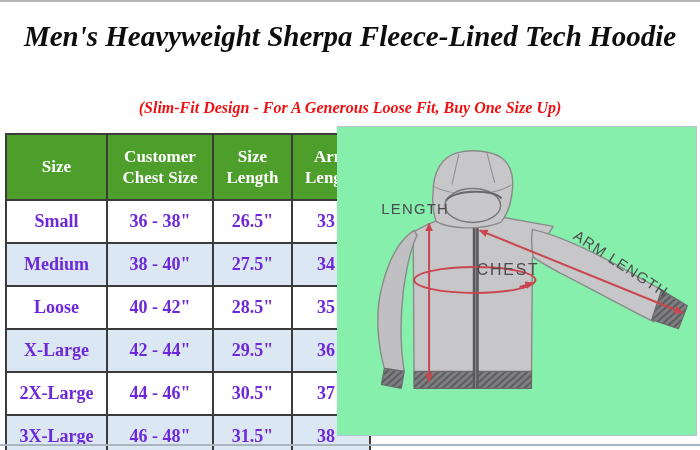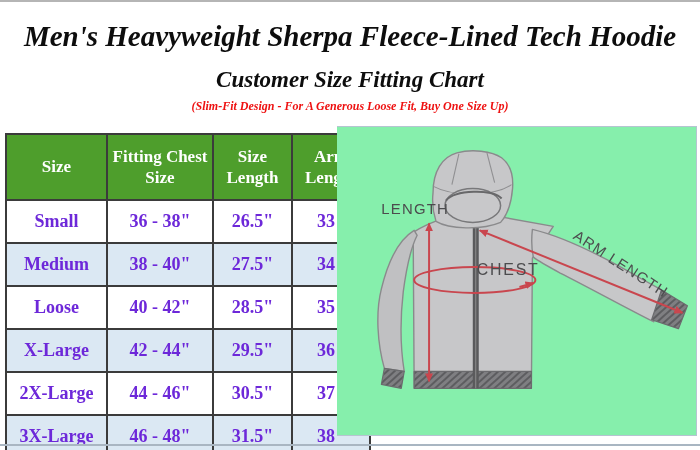--- a/index.html
+++ b/index.html
@@ -9,21 +9,21 @@
 
   .edge{position:absolute;left:0;width:700px;}
   .edge-top{top:0;height:2px;background:#b5b5b5;}
   .edge-bottom{top:444px;height:2px;background:#a9b6c2;}
 
   .page-title{position:absolute;top:20px;left:0;width:700px;text-align:center;
     font-size:29px;font-weight:bold;font-style:italic;color:#0d0d0d;letter-spacing:0px;}
   .page-subtitle{position:absolute;top:67px;left:0;width:700px;text-align:center;
     font-size:23px;font-weight:bold;font-style:italic;color:#0d0d0d;}
   .fit-note{position:absolute;top:99px;left:0;width:700px;text-align:center;
-    font-size:12px;font-weight:bold;font-style:italic;color:var(--note-red,#ee1111);}
+    font-size:16px;font-weight:bold;font-style:italic;color:var(--note-red,#ee1111);}
 
   table.size-chart{position:absolute;left:5px;top:133px;width:332px;height:310px;
     border-collapse:collapse;table-layout:fixed;}
   table.size-chart th, table.size-chart td{
     border:2px solid #3b3b3b;text-align:center;vertical-align:middle;padding:1px 3px;}
   table.size-chart th{
     background:var(--header-green,#4e9e2c);color:#ffffff;
     font-size:17px;font-weight:bold;line-height:1.25;}
   table.size-chart thead tr{height:66px;}
   table.size-chart tbody tr{height:43px;}
@@ -46,28 +46,27 @@
   .dlabel-chest{font-size:16px;letter-spacing:1.8px;}
 </style>
 </head>
 <body>
 
 <div class="canvas">
 
   <div class="edge edge-top"></div>
 
   <div class="page-title">Men's Heavyweight Sherpa Fleece-Lined Tech Hoodie</div>
-  <div class="page-subtitle">Customer Size Fitting Chart</div>
   <div class="fit-note">(Slim-Fit Design - For A Generous Loose Fit, Buy One Size Up)</div>
 
   <table class="size-chart">
     <thead>
       <tr>
         <th class="col-size">Size</th>
-        <th class="col-chest">Fitting Chest Size</th>
+        <th class="col-chest">Customer Chest Size</th>
         <th class="col-back">Size Length</th>
         <th class="col-arm">Arm Length</th>
       </tr>
     </thead>
     <tbody>
       <tr>
         <td>Small</td>
         <td>36 - 38"</td>
         <td>26.5"</td>
         <td>33"</td>

